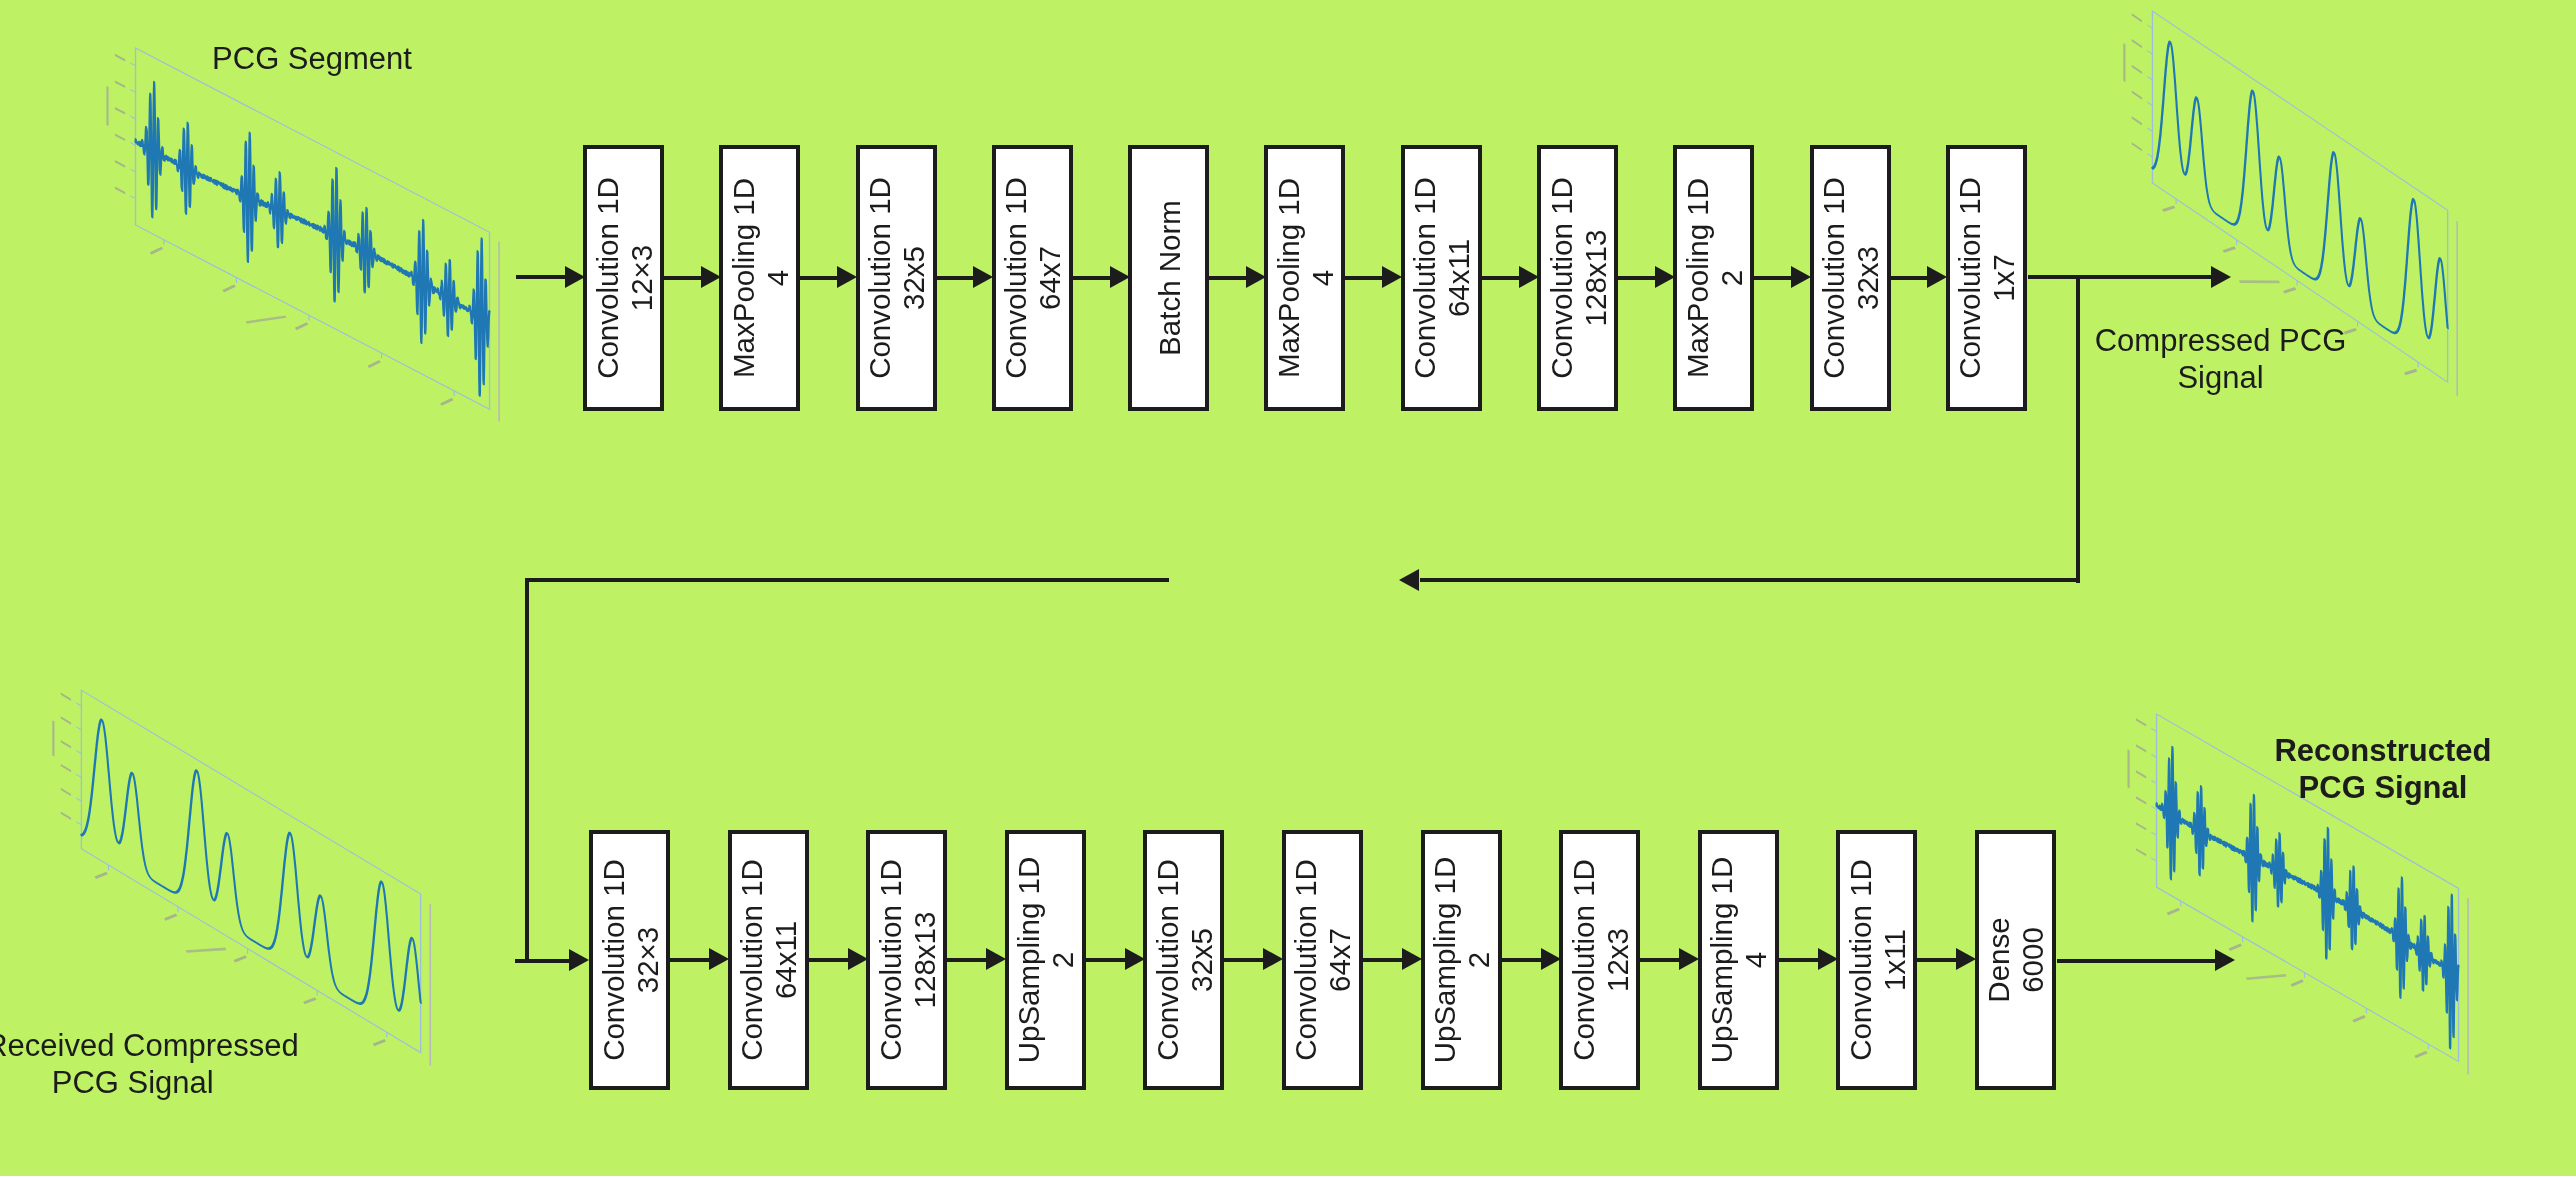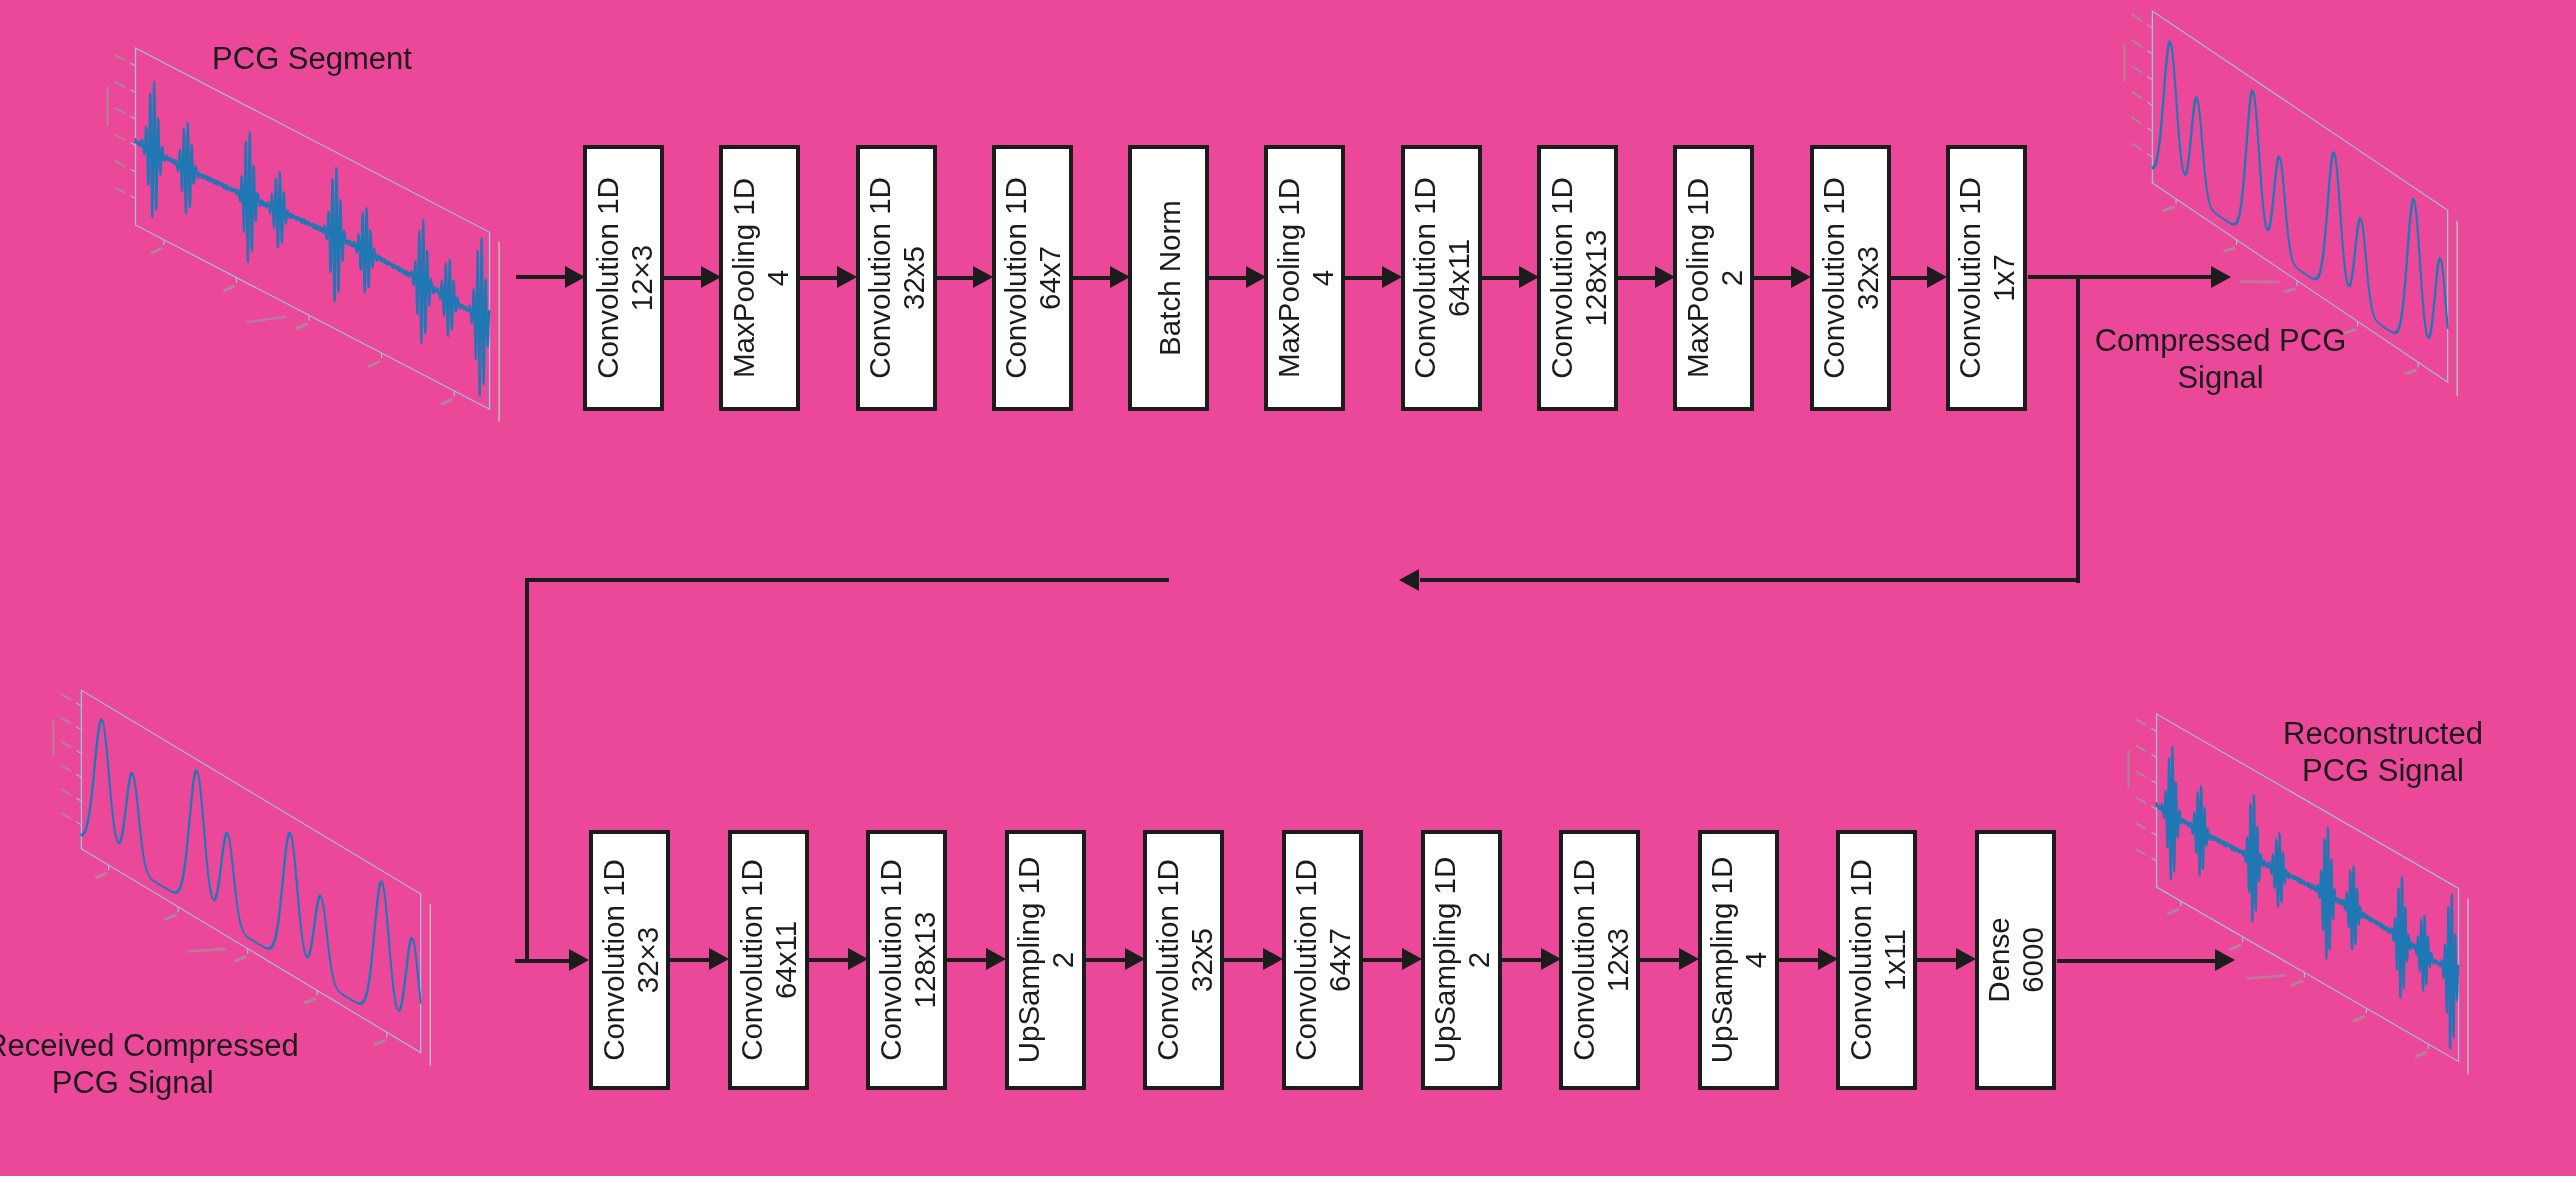--- a/index.html
+++ b/index.html
@@ -1,18 +1,18 @@
 <!DOCTYPE html>
 <html style="font-size:11.8px"><head>
 <meta charset="utf-8">
 <style>
   html,body { margin:0; padding:0; background:#ffffff; }
   .canvas {
     position:relative; width:2576px; height:1176px;
-    background:#ec4899; overflow:hidden;
+    background:#bef264; overflow:hidden;
     font-family:"Liberation Sans", sans-serif; color:#1c1c1c;
   }
 
   
   .row { position:absolute; display:flex; align-items:stretch; }
   #encoder-row { left:583px; top:145px; width:1444px; height:266px; }
   #decoder-row { left:589px; top:830px; width:1467px; height:260px; }
 
   .block {
     position:relative; flex:0 0 auto; width:81px; height:100%;
@@ -72,21 +72,21 @@
   #dec-out-head   { left:2215px; top:949px; }
 
   
   .corner-label {
     position:absolute; font-size:31px; line-height:1.2; text-align:center;
     white-space:nowrap;
   }
   #label-input         { left:135px;  top:40px;   width:354px; }
   #label-compressed    { left:2058px; top:322px;  width:325px; }
   #label-received      { left:-14.8px;  top:1027px; width:295px; }
-  #label-reconstructed { left:2228px; top:715px;  width:310px; }
+  #label-reconstructed { left:2228px; top:732px;  width:310px;font-weight:bold; }
 
   
   .plot { position:absolute; transform-origin:0 0; }
   #plot-input         { left:135px;  top:48px;  width:354px; height:177px; transform:skewY(27.5deg); }
   #plot-compressed    { left:2152px; top:11px;  width:295px; height:172px; transform:skewY(34deg); }
   #plot-received      { left:81px;  top:690px; width:339px; height:159px; transform:skewY(31deg); }
   #plot-reconstructed { left:2156px; top:714px; width:302px; height:173px; transform:skewY(30deg); }
   .plot svg { position:absolute; overflow:visible; }
 </style>
 </head>

